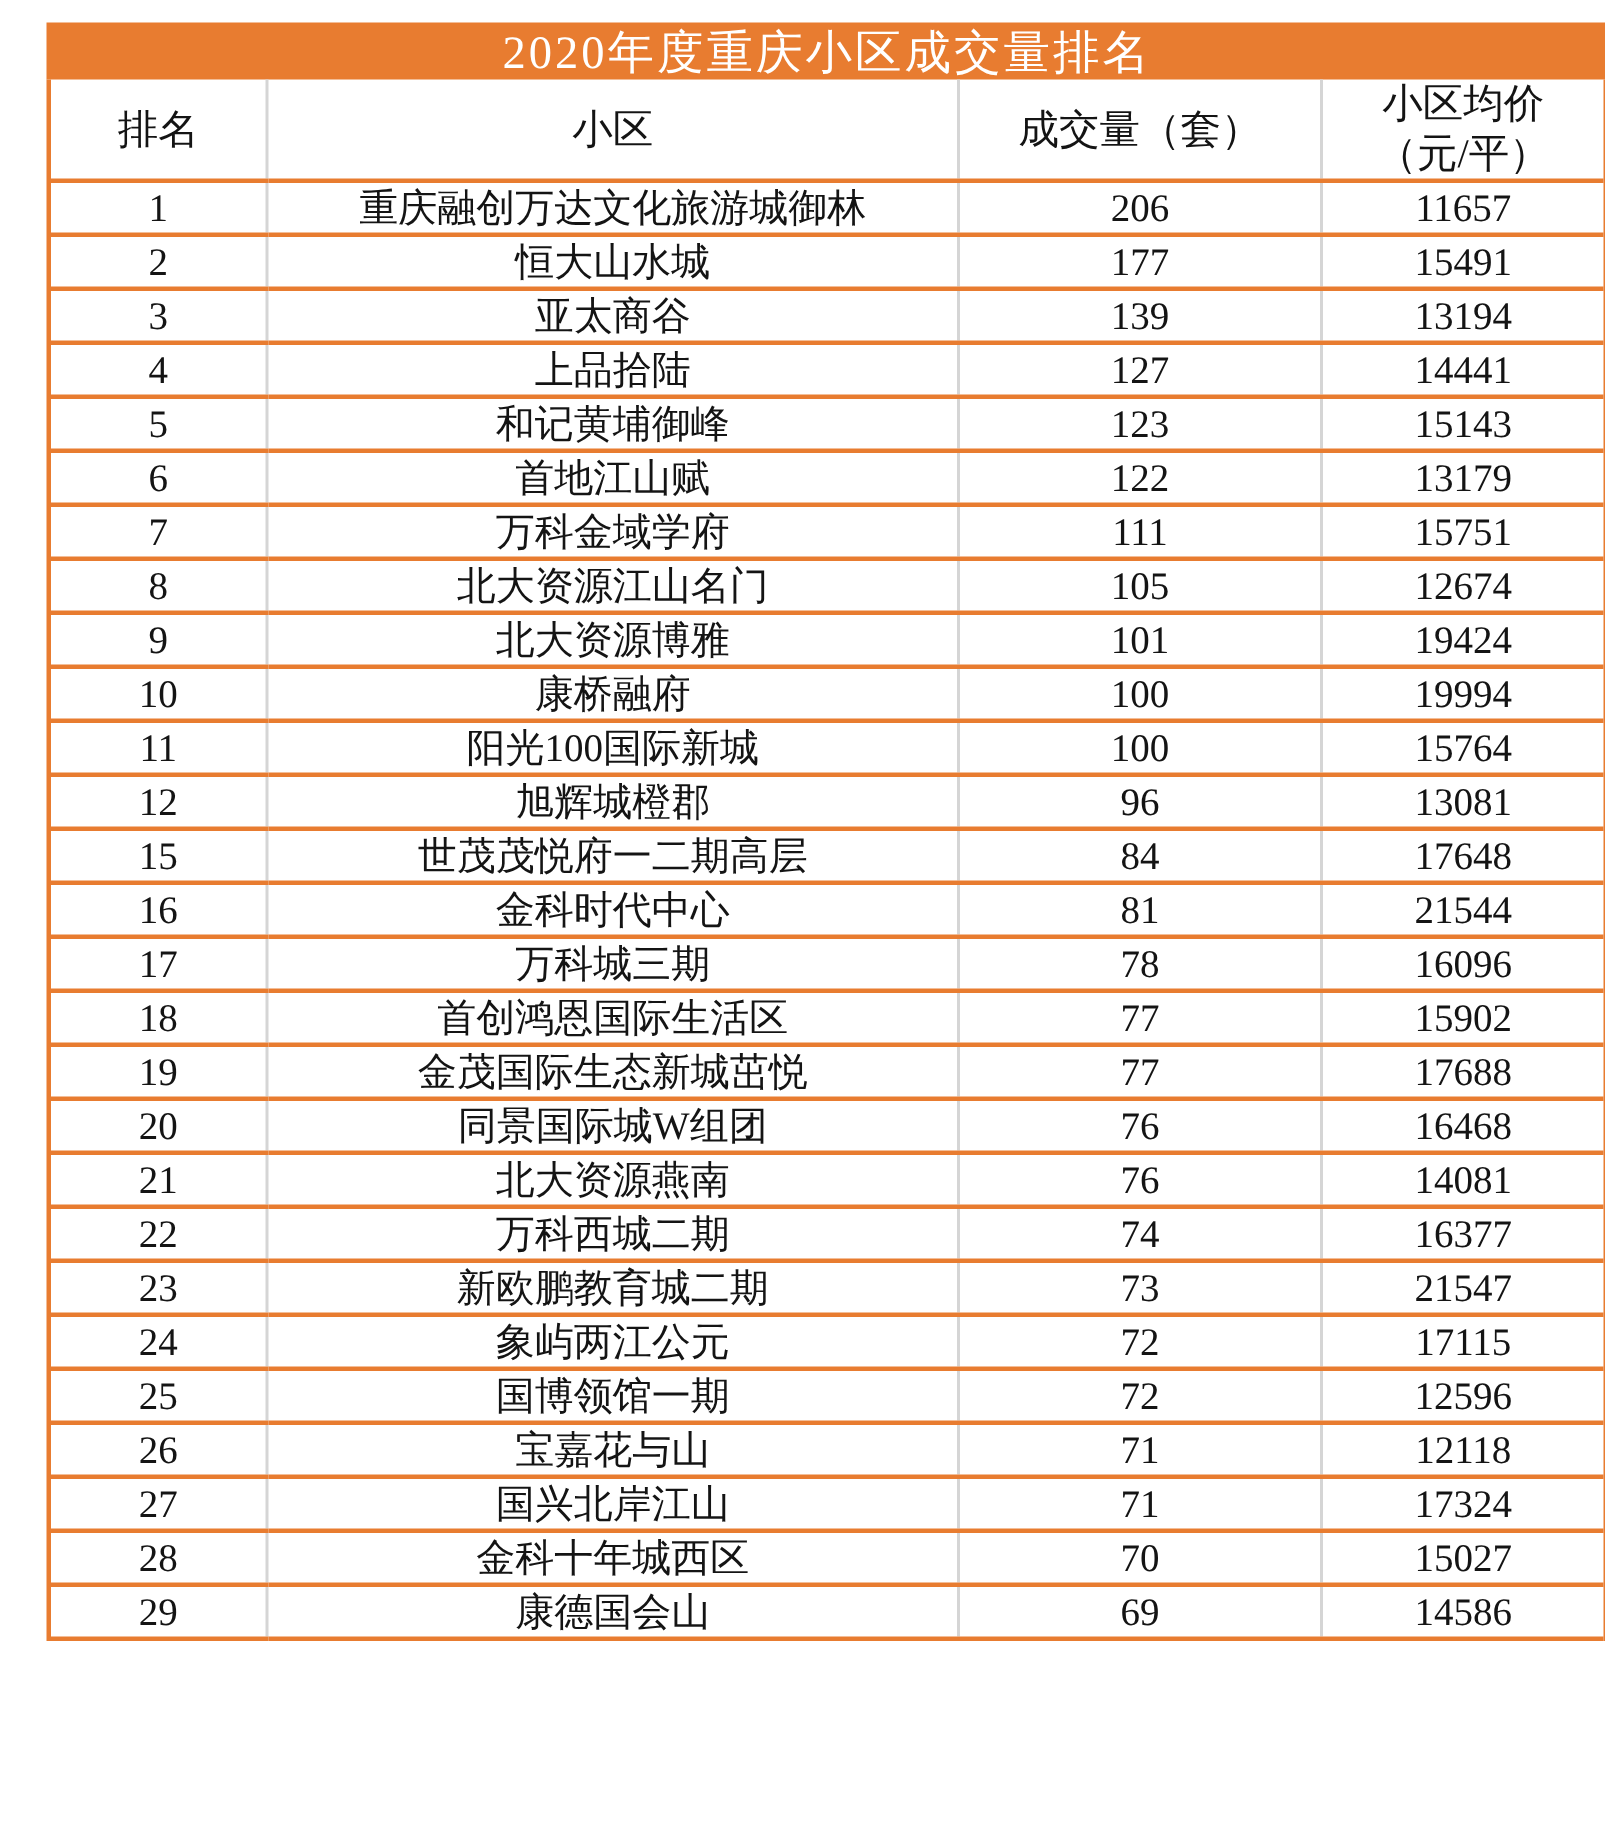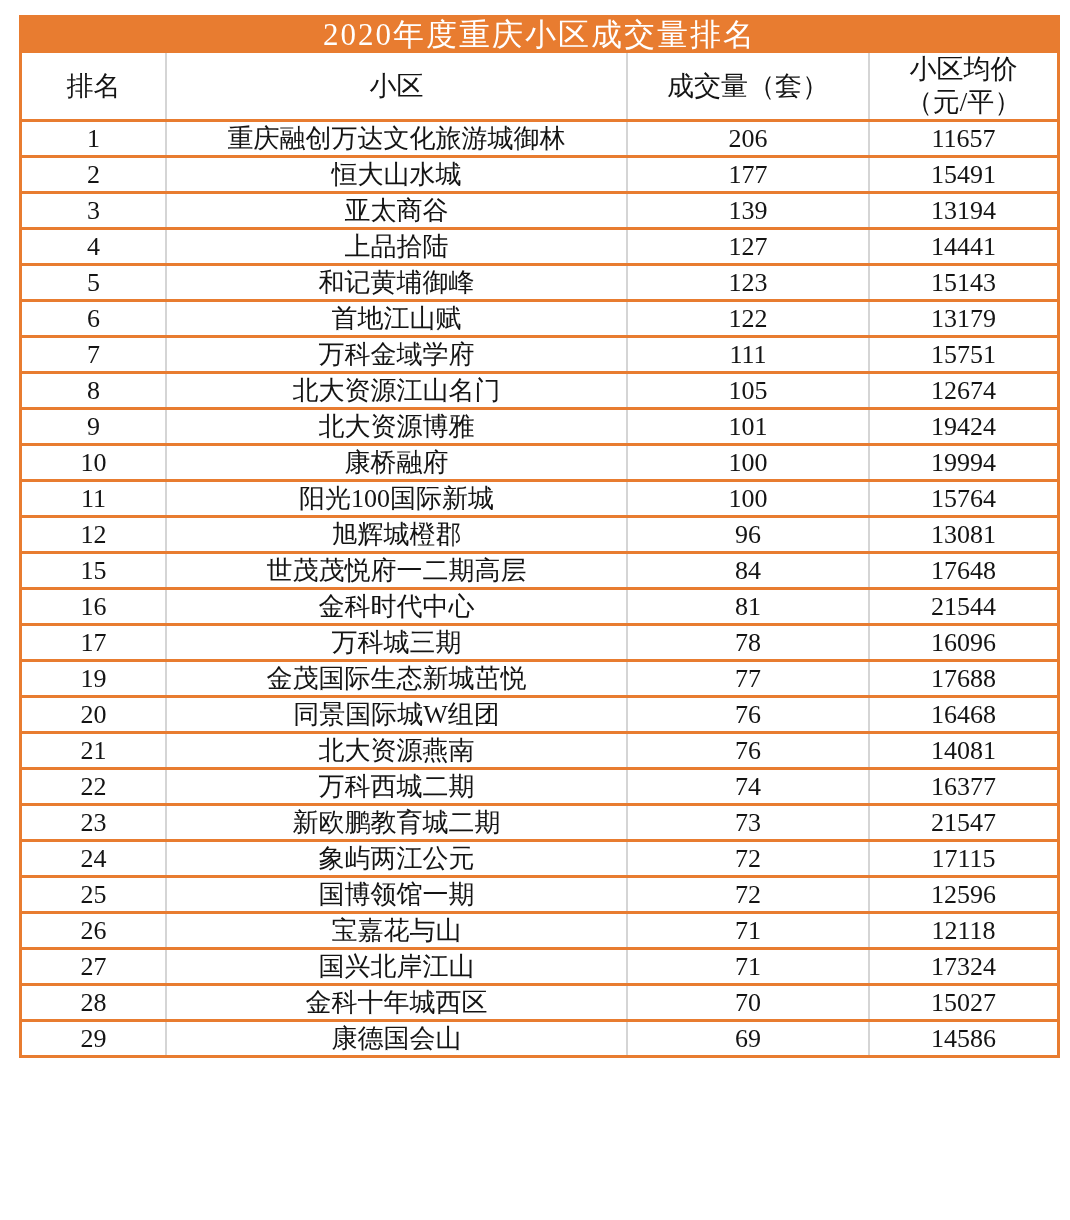--- a/index.html
+++ b/index.html
@@ -13,21 +13,21 @@
   body {
     width: 1070px;
     height: 1220px;
     font-family: "Liberation Serif", "DejaVu Serif", serif;
     color: var(--text);
     position: relative;
     overflow: hidden;
   }
   .page {
     position: absolute;
-    left: 4px; top: 0;
+    left: 16px; top: 0;
     width: 978px;
     height: 1220px;
     background: #ffffff;
     border-radius: 29px;
   }
   .ranking-card {
     position: absolute;
     left: 15px;
     top: 15px;
     width: 1041px;
@@ -194,20 +194,26 @@
               <td>81</td>
               <td>21544</td>
             </tr>
             <tr>
               <td>17</td>
               <td>万科城三期</td>
               <td>78</td>
               <td>16096</td>
             </tr>
             <tr>
+              <td>18</td>
+              <td>首创鸿恩国际生活区</td>
+              <td>77</td>
+              <td>15902</td>
+            </tr>
+            <tr>
               <td>19</td>
               <td>金茂国际生态新城茁悦</td>
               <td>77</td>
               <td>17688</td>
             </tr>
             <tr>
               <td>20</td>
               <td>同景国际城W组团</td>
               <td>76</td>
               <td>16468</td>

